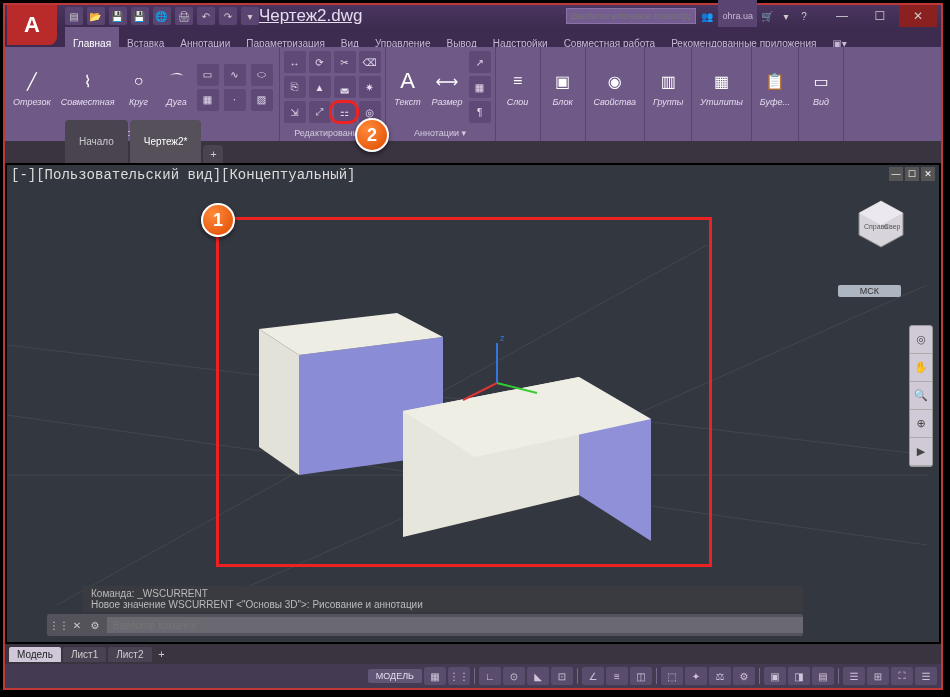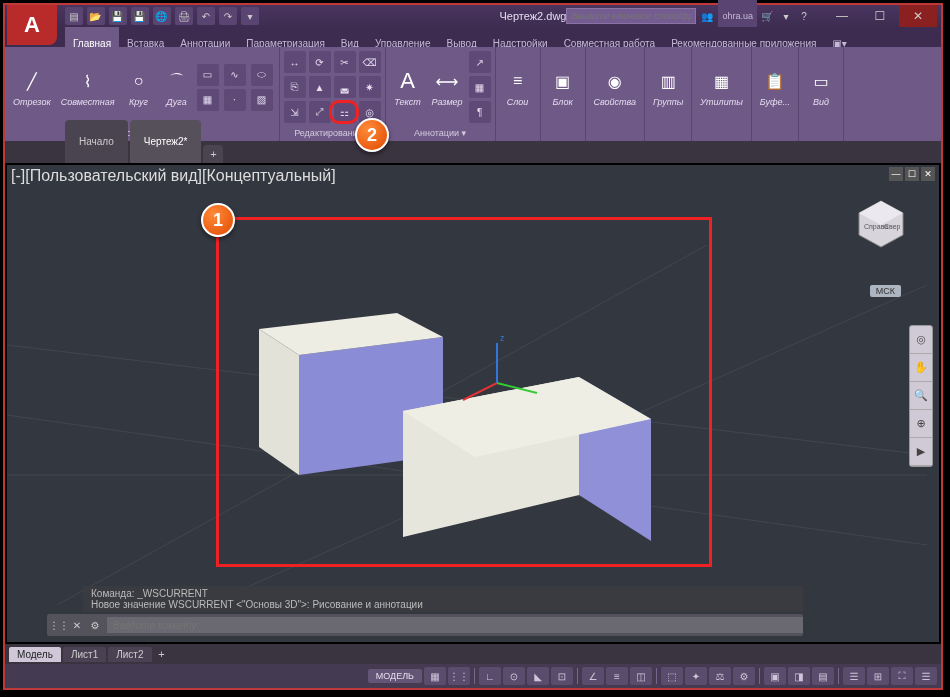--- a/index.html
+++ b/index.html
@@ -3,21 +3,21 @@
 <meta charset="utf-8">
 <style>
 * { margin: 0; padding: 0; box-sizing: border-box; font-family: Arial, sans-serif; }
 body { width: 950px; height: 697px; background: #000; overflow: hidden; position: relative; }
 .window { width: 940px; height: 687px; margin: 3px; border: 2px solid #bf3939; background: #533b6b; display: flex; flex-direction: column; }
 
 .titlebar { height: 22px; background: linear-gradient(#4a3560,#3e2c50); display: flex; align-items: center; padding: 0 4px; }
 .app-logo { width: 50px; height: 40px; background: #b92a2a; color: #fff; font-size: 22px; font-weight: bold; display: flex; align-items: center; justify-content: center; border-bottom-right-radius: 8px; position: absolute; top: 5px; left: 7px; z-index: 10; }
 .qat { display: flex; gap: 4px; margin-left: 56px; }
 .qat-btn { width: 18px; height: 18px; background: #5a4572; border-radius: 2px; display: flex; align-items: center; justify-content: center; color: #ccc; font-size: 10px; }
-.title-text { flex: 1; text-align: right; color: #e5dcef; font-size: 11px; }
+.title-text { flex: 1; text-align: left; color: #e5dcef; font-size: 17px; text-decoration: underline; }
 .search-box { width: 130px; height: 16px; background: #755c90; border: 1px solid #8a72a5; color: #c5b8d6; font-size: 9px; font-style: italic; padding: 0 4px; }
 .titlebar-right { display: flex; gap: 4px; align-items: center; margin-left: 4px; }
 .tb-icon { width: 14px; height: 14px; color: #ccc; font-size: 10px; display: flex; align-items: center; justify-content: center; }
 .user-badge { background: #5a4572; padding: 15px 4px; color: #c5b8d6; font-size: 9px; border-radius: 2px; }
 .win-controls { display: flex; margin-left: 12px; }
 .win-btn { width: 38px; height: 22px; color: #ccc; font-size: 12px; display: flex; align-items: center; justify-content: center; }
 .win-btn.close { background: #8a2020; }
 
 .ribbon-tabs { height: 20px; background: #3e2c50; display: flex; padding-left: 60px; }
 .ribbon-tab { padding: 16px 8px; color: #c5b8d6; font-size: 10px; display: flex; align-items: center; }
@@ -34,30 +34,30 @@
 .grid-btns.three { grid-template-columns: repeat(3, 24px); }
 .sm-btn { width: 22px; height: 22px; background: #5f4a77; display: flex; align-items: center; justify-content: center; color: #e5dcef; font-size: 10px; border-radius: 2px; }
 
 .file-tabs { height: 22px; background: #3a3340; display: flex; align-items: flex-end; padding-left: 60px; }
 .file-tab { padding: 16px 14px; background: #4a4350; color: #ccc; font-size: 10px; border-radius: 4px 4px 0 0; margin-right: 2px; }
 .file-tab.active { background: #555059; color: #fff; }
 .file-tab-add { width: 20px; height: 18px; background: #4a4350; color: #ccc; display: flex; align-items: center; justify-content: center; border-radius: 4px 4px 0 0; font-size: 11px; }
 
 .viewport-wrap { flex: 1; background: #000; padding: 2px; position: relative; }
 .viewport { width: 100%; height: 100%; background: #33373f; position: relative; overflow: hidden; }
-.vp-label { position: absolute; top: 2px; left: 4px; color: #ddd; font-size: 16px; z-index: 5; }
+.vp-label { position: absolute; top: 2px; left: 4px; color: #ddd; font-size: 14px; z-index: 5; font-family: Liberation Mono, monospace; }
 .vp-ctrl { position: absolute; top: 2px; right: 4px; display: flex; gap: 2px; z-index: 5; }
 .vp-ctrl span { width: 14px; height: 14px; background: #555; color: #fff; font-size: 9px; display: flex; align-items: center; justify-content: center; }
 
 .callout { position: absolute; width: 34px; height: 34px; border-radius: 50%; background: radial-gradient(circle at 35% 30%, #ff8a3a, #e04a00); border: 2px solid #fff; color: #fff; font-size: 18px; font-weight: bold; display: flex; align-items: center; justify-content: center; z-index: 50; box-shadow: 0 2px 4px rgba(0,0,0,0.5); }
 .red-frame { position: absolute; border: 3px solid #e22; z-index: 20; }
 .circle-highlight { position: absolute; width: 30px; height: 24px; border: 3px solid #e22; border-radius: 10px; z-index: 30; }
 
 .viewcube { position: absolute; top: 30px; right: 30px; width: 56px; height: 56px; z-index: 6; }
-.msk { position: absolute; top: 120px; right: 38px; background: #adb5c0; padding: 1px 6px; font-size: 9px; color: #333; border-radius: 2px; }
+.msk { position: absolute; top: 120px; right: 38px; background: #adb5c0; padding: 1px 22px; font-size: 9px; color: #333; border-radius: 2px; }
 .navbar { position: absolute; right: 6px; top: 160px; width: 24px; background: #d0cad6; border: 1px solid #999; border-radius: 3px; display: flex; flex-direction: column; z-index: 6; }
 .navbar-btn { height: 28px; border-bottom: 1px solid #aaa; display: flex; align-items: center; justify-content: center; font-size: 11px; color: #444; }
 
 .cmd-area { position: absolute; bottom: 0; left: 0; right: 0; z-index: 8; }
 .cmd-history { background: rgba(60,60,65,0.85); padding: 2px 8px; color: #bbb; font-size: 10px; margin: 8px 136px 0 76px; }
 .cmd-line { display: flex; align-items: center; background: #54525a; height: 22px; margin: 2px 136px 6px 40px; border-radius: 2px; }
 .cmd-icons { display: flex; gap: 2px; padding: 0 4px; }
 .cmd-icon { width: 16px; height: 16px; color: #ccc; font-size: 10px; display: flex; align-items: center; justify-content: center; }
 .cmd-input { flex: 1; background: #6a6870; border: none; color: #bbb; font-size: 10px; font-style: italic; padding: 2px 6px; height: 16px; }
 

